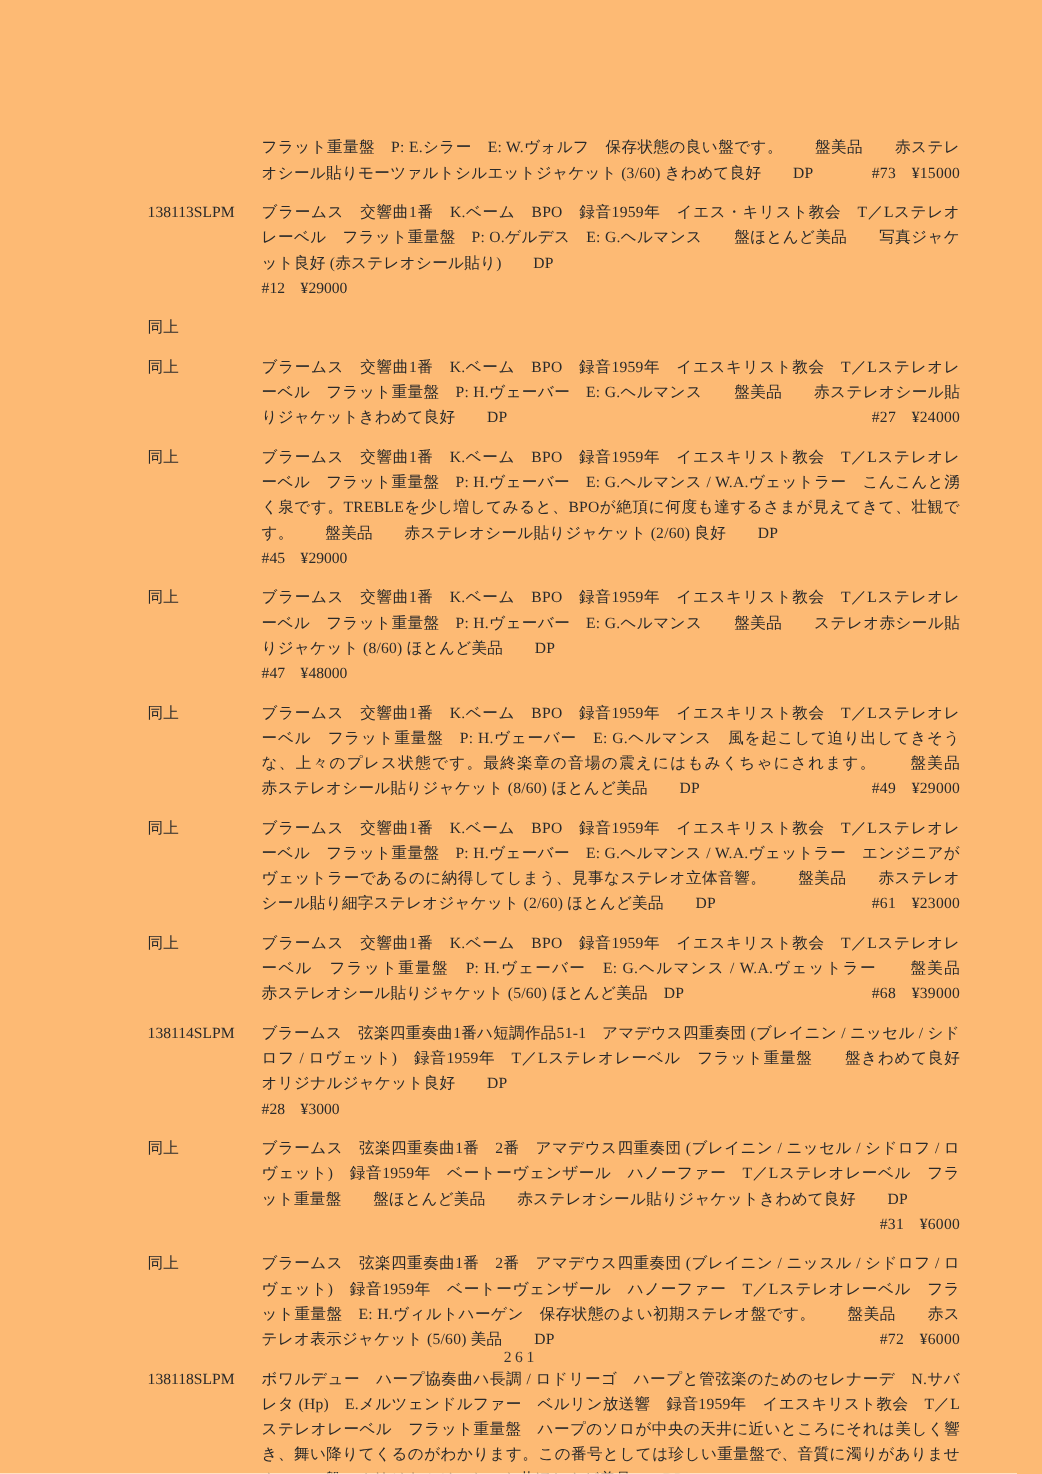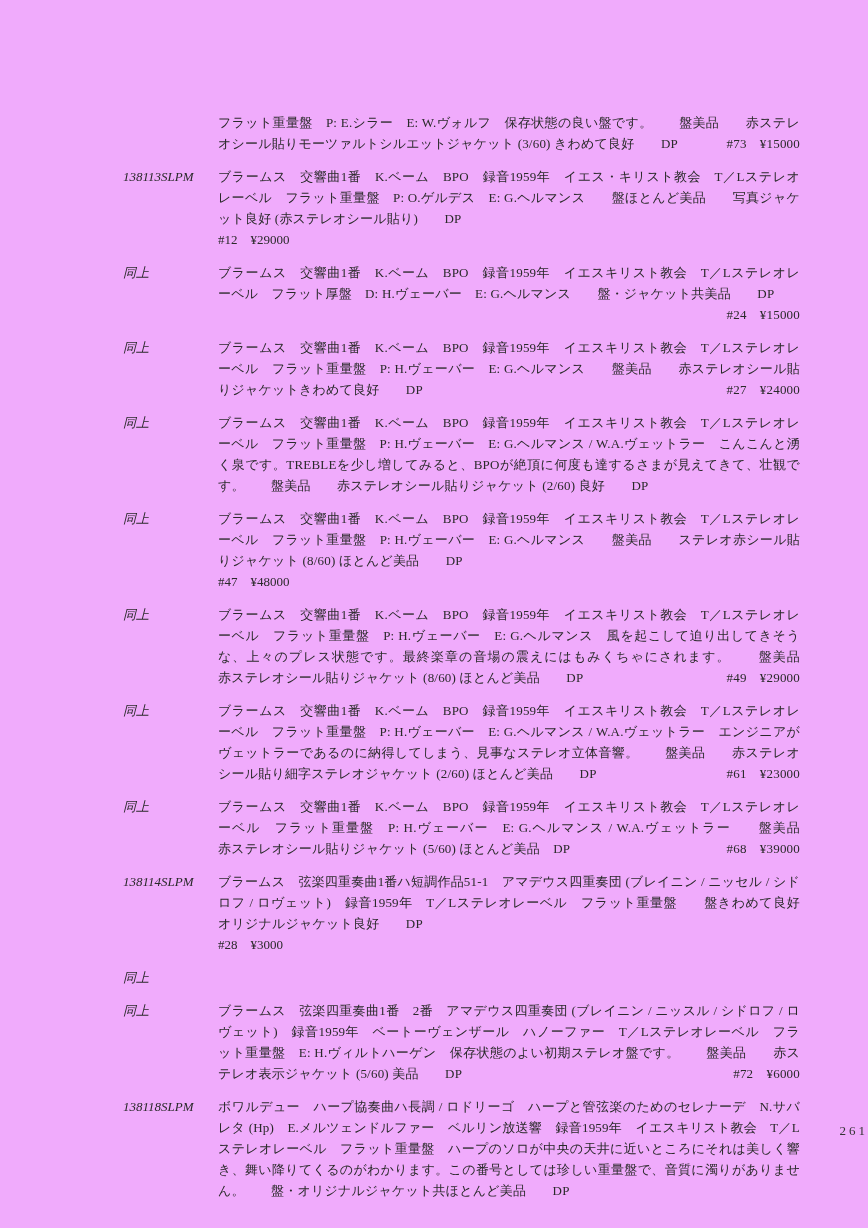--- a/index.html
+++ b/index.html
@@ -4,21 +4,21 @@
 <style>
   html, body {
     margin: 0;
     padding: 0;
     background: #ffffff;
   }
   .page {
     position: relative;
     width: 868px;
     height: 1228px;
-    background: #f0abfc;
+    background: #fdba74;
     overflow: hidden;
     font-family: "Liberation Serif", "DejaVu Serif", serif;
     color: #2a2a2a;
   }
   .list {
     position: absolute;
     top: 112px;
     left: 123px;
     width: 677px;
   }
@@ -26,21 +26,20 @@
     display: flex;
     align-items: flex-start;
     margin-bottom: 12px;
   }
   .catalog {
     flex: 0 0 95px;
     width: 95px;
     font-size: 13px;
     line-height: 21px;
     white-space: nowrap;
-    font-style: italic;
   }
   .entry-body {
     flex: 1 1 auto;
     min-width: 0;
   }
   .desc {
     margin: 0;
     font-size: 13px;
     line-height: 21px;
     text-align: justify;
@@ -61,21 +60,21 @@
     display: block;
     font-size: 13px;
     line-height: 21px;
     text-align: left;
   }
   .page-number {
     position: absolute;
     top: 1122px;
     left: 0;
     width: 868px;
-    text-align: right;
+    text-align: center;
     font-size: 13px;
     line-height: 18px;
     letter-spacing: 3px;
     color: #333333;
   }
 </style>
 </head>
 <body>
 
 <div class="page">
@@ -90,36 +89,34 @@
   <section class="entry">
     <div class="catalog">138113SLPM</div>
     <div class="entry-body">
       <p class="desc">ブラームス　交響曲1番　K.ベーム　BPO　録音1959年　イエス・キリスト教会　T／Lステレオレーベル　フラット重量盤　P: O.ゲルデス　E: G.ヘルマンス　　盤ほとんど美品　　写真ジャケット良好 (赤ステレオシール貼り)　　DP</p>
           <span class="price price-line">#12　¥29000</span>
     </div>
   </section>
 
   <section class="entry">
     <div class="catalog">同上</div>
-    <div class="entry-body">
-      <p class="desc">ブラームス　交響曲1番　K.ベーム　BPO　録音1959年　イエスキリスト教会　T／Lステレオレーベル　フラット厚盤　D: H.ヴェーバー　E: G.ヘルマンス　　盤・ジャケット共美品　　DP<span class="price price-inline">#24　¥15000</span></p>
-    </div>
   </section>
 
   <section class="entry">
     <div class="catalog">同上</div>
     <div class="entry-body">
       <p class="desc">ブラームス　交響曲1番　K.ベーム　BPO　録音1959年　イエスキリスト教会　T／Lステレオレーベル　フラット重量盤　P: H.ヴェーバー　E: G.ヘルマンス　　盤美品　　赤ステレオシール貼りジャケットきわめて良好　　DP<span class="price price-inline">#27　¥24000</span></p>
     </div>
   </section>
 
   <section class="entry">
     <div class="catalog">同上</div>
     <div class="entry-body">
       <p class="desc">ブラームス　交響曲1番　K.ベーム　BPO　録音1959年　イエスキリスト教会　T／Lステレオレーベル　フラット重量盤　P: H.ヴェーバー　E: G.ヘルマンス / W.A.ヴェットラー　こんこんと湧く泉です。TREBLEを少し増してみると、BPOが絶頂に何度も達するさまが見えてきて、壮観です。　　盤美品　　赤ステレオシール貼りジャケット (2/60) 良好　　DP</p>
+          <span class="price price-line">#45　¥29000</span>
     </div>
   </section>
 
   <section class="entry">
     <div class="catalog">同上</div>
     <div class="entry-body">
       <p class="desc">ブラームス　交響曲1番　K.ベーム　BPO　録音1959年　イエスキリスト教会　T／Lステレオレーベル　フラット重量盤　P: H.ヴェーバー　E: G.ヘルマンス　　盤美品　　ステレオ赤シール貼りジャケット (8/60) ほとんど美品　　DP</p>
           <span class="price price-line">#47　¥48000</span>
     </div>
   </section>
@@ -148,20 +145,23 @@
   <section class="entry">
     <div class="catalog">138114SLPM</div>
     <div class="entry-body">
       <p class="desc">ブラームス　弦楽四重奏曲1番ハ短調作品51-1　アマデウス四重奏団 (ブレイニン / ニッセル / シドロフ / ロヴェット)　録音1959年　T／Lステレオレーベル　フラット重量盤　　盤きわめて良好　　オリジナルジャケット良好　　DP</p>
           <span class="price price-line">#28　¥3000</span>
     </div>
   </section>
 
   <section class="entry">
     <div class="catalog">同上</div>
+    <div class="entry-body">
+      <p class="desc">ブラームス　弦楽四重奏曲1番　2番　アマデウス四重奏団 (ブレイニン / ニッセル / シドロフ / ロヴェット)　録音1959年　ベートーヴェンザール　ハノーファー　T／Lステレオレーベル　フラット重量盤　　盤ほとんど美品　　赤ステレオシール貼りジャケットきわめて良好　　DP<span class="price price-inline">#31　¥6000</span></p>
+    </div>
   </section>
 
   <section class="entry">
     <div class="catalog">同上</div>
     <div class="entry-body">
       <p class="desc">ブラームス　弦楽四重奏曲1番　2番　アマデウス四重奏団 (ブレイニン / ニッスル / シドロフ / ロヴェット)　録音1959年　ベートーヴェンザール　ハノーファー　T／Lステレオレーベル　フラット重量盤　E: H.ヴィルトハーゲン　保存状態のよい初期ステレオ盤です。　　盤美品　　赤ステレオ表示ジャケット (5/60) 美品　　DP<span class="price price-inline">#72　¥6000</span></p>
     </div>
   </section>
 
   <section class="entry">

